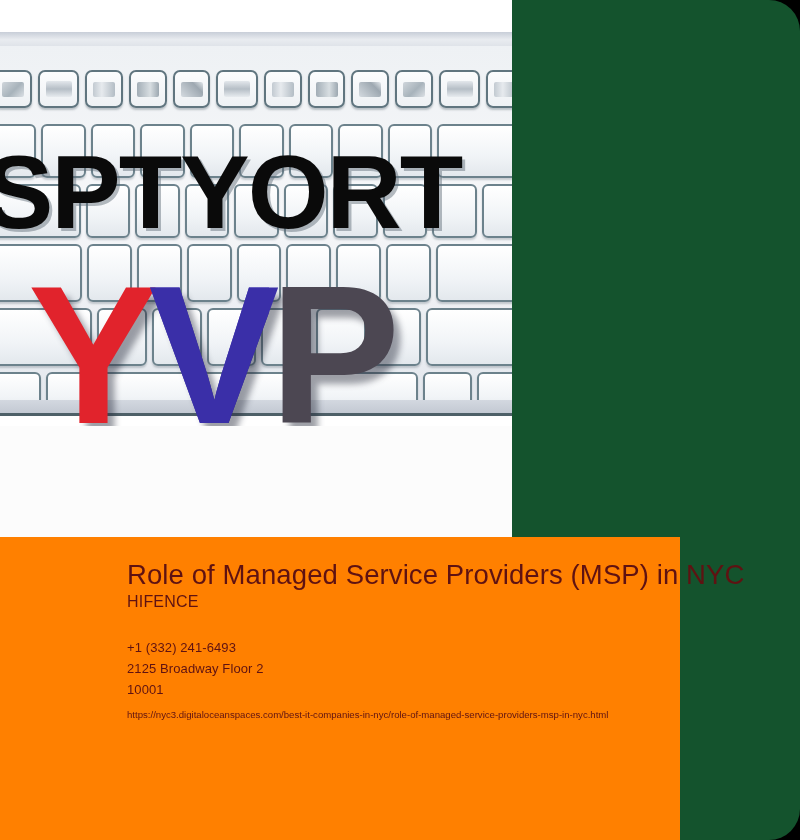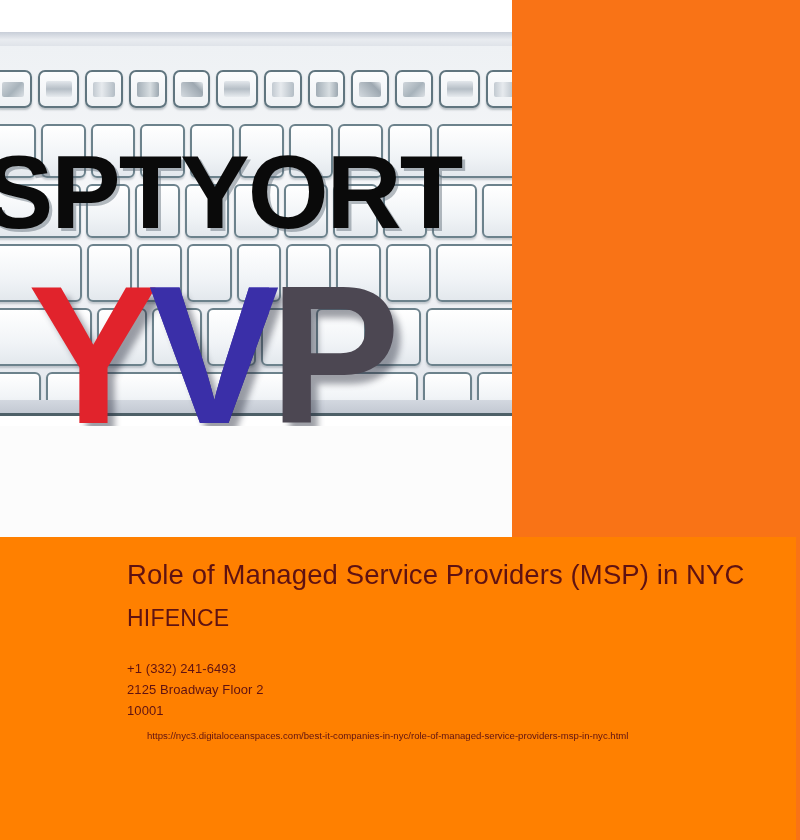--- a/index.html
+++ b/index.html
@@ -3,21 +3,21 @@
 <meta charset="utf-8">
 <title>Role of Managed Service Providers (MSP) in NYC</title>
 <style>
   * { margin:0; padding:0; box-sizing:border-box; }
   html, body {
     width:800px; height:840px;
     background:#000;
     font-family:"Liberation Sans", sans-serif;
     overflow:hidden;
   }
-  .page { position:relative; width:800px; height:840px; background:#f97316; }
+  .page { position:relative; width:800px; height:840px; background:#14532d;border-radius:31px; }
 
   
   .media-zone {
     position:absolute; left:0; top:0; width:512px; height:537px;
     background:#ffffff; overflow:hidden;
   }
   .hero-image {
     position:absolute; left:0; top:32px; width:512px; height:394px;
     overflow:hidden;
     background:linear-gradient(180deg,#e4e7ec 0%, #dfe3e8 100%);
@@ -106,40 +106,40 @@
   .ltr-v { background:linear-gradient(180deg,#4a3fbe 0%, #2a1f9e 100%);
            -webkit-background-clip:text; background-clip:text; color:#3a2fa8; }
   .ltr-p { color:#4c4752; }
 
   .media-white-pad {
     position:absolute; left:0; top:426px; width:512px; height:111px; background:#fcfcfc;
   }
 
   
   .info-panel {
-    position:absolute; left:0; top:537px; width:796px; height:303px;
+    position:absolute; left:0; top:537px; width:680px; height:303px;
     background:#ff8000;
   }
   .info-inner { position:absolute; left:127px; top:23px; width:640px; }
 
   .doc-title {
     font-size:27.5px; font-weight:normal; line-height:1.12;
     color:#5f1212; letter-spacing:.1px; max-width:630px;
   }
   .doc-subtitle {
-    margin-top:14px;
-    font-size:23px; color:#5f1212; letter-spacing:.2px;
+    margin-top:2px;
+    font-size:16px; color:#5f1212; letter-spacing:.2px;
   }
   .contact-block { margin-top:26px; }
   .contact-line {
     font-size:13px; color:#5f1212; line-height:1.62; letter-spacing:.1px;
   }
   .doc-url {
     margin-top:9px;
-    font-size:9.6px; color:#5f1212; letter-spacing:0; white-space:nowrap;margin-left:20px;
+    font-size:9.6px; color:#5f1212; letter-spacing:0; white-space:nowrap;
   }
 </style>
 </head>
 <body>
 
 <div class="page">
 
   <div class="media-zone">
 
     <div class="hero-image">

